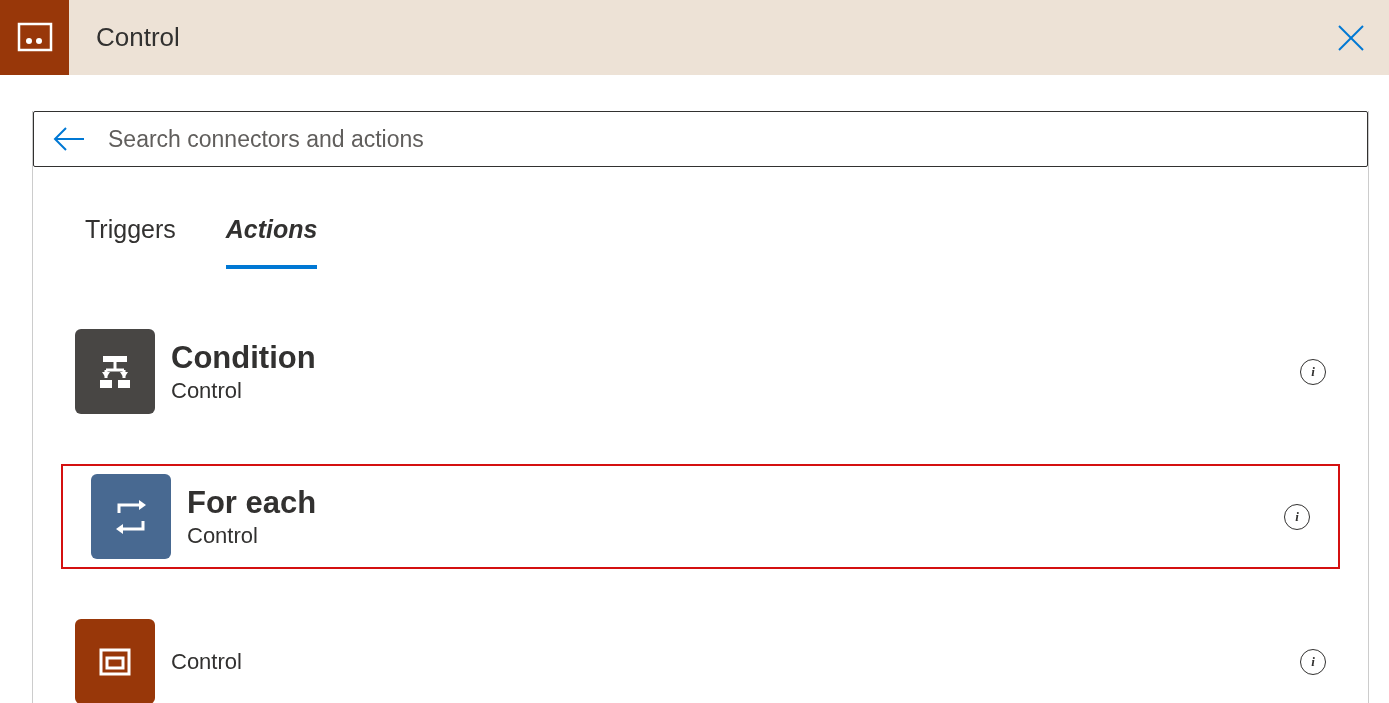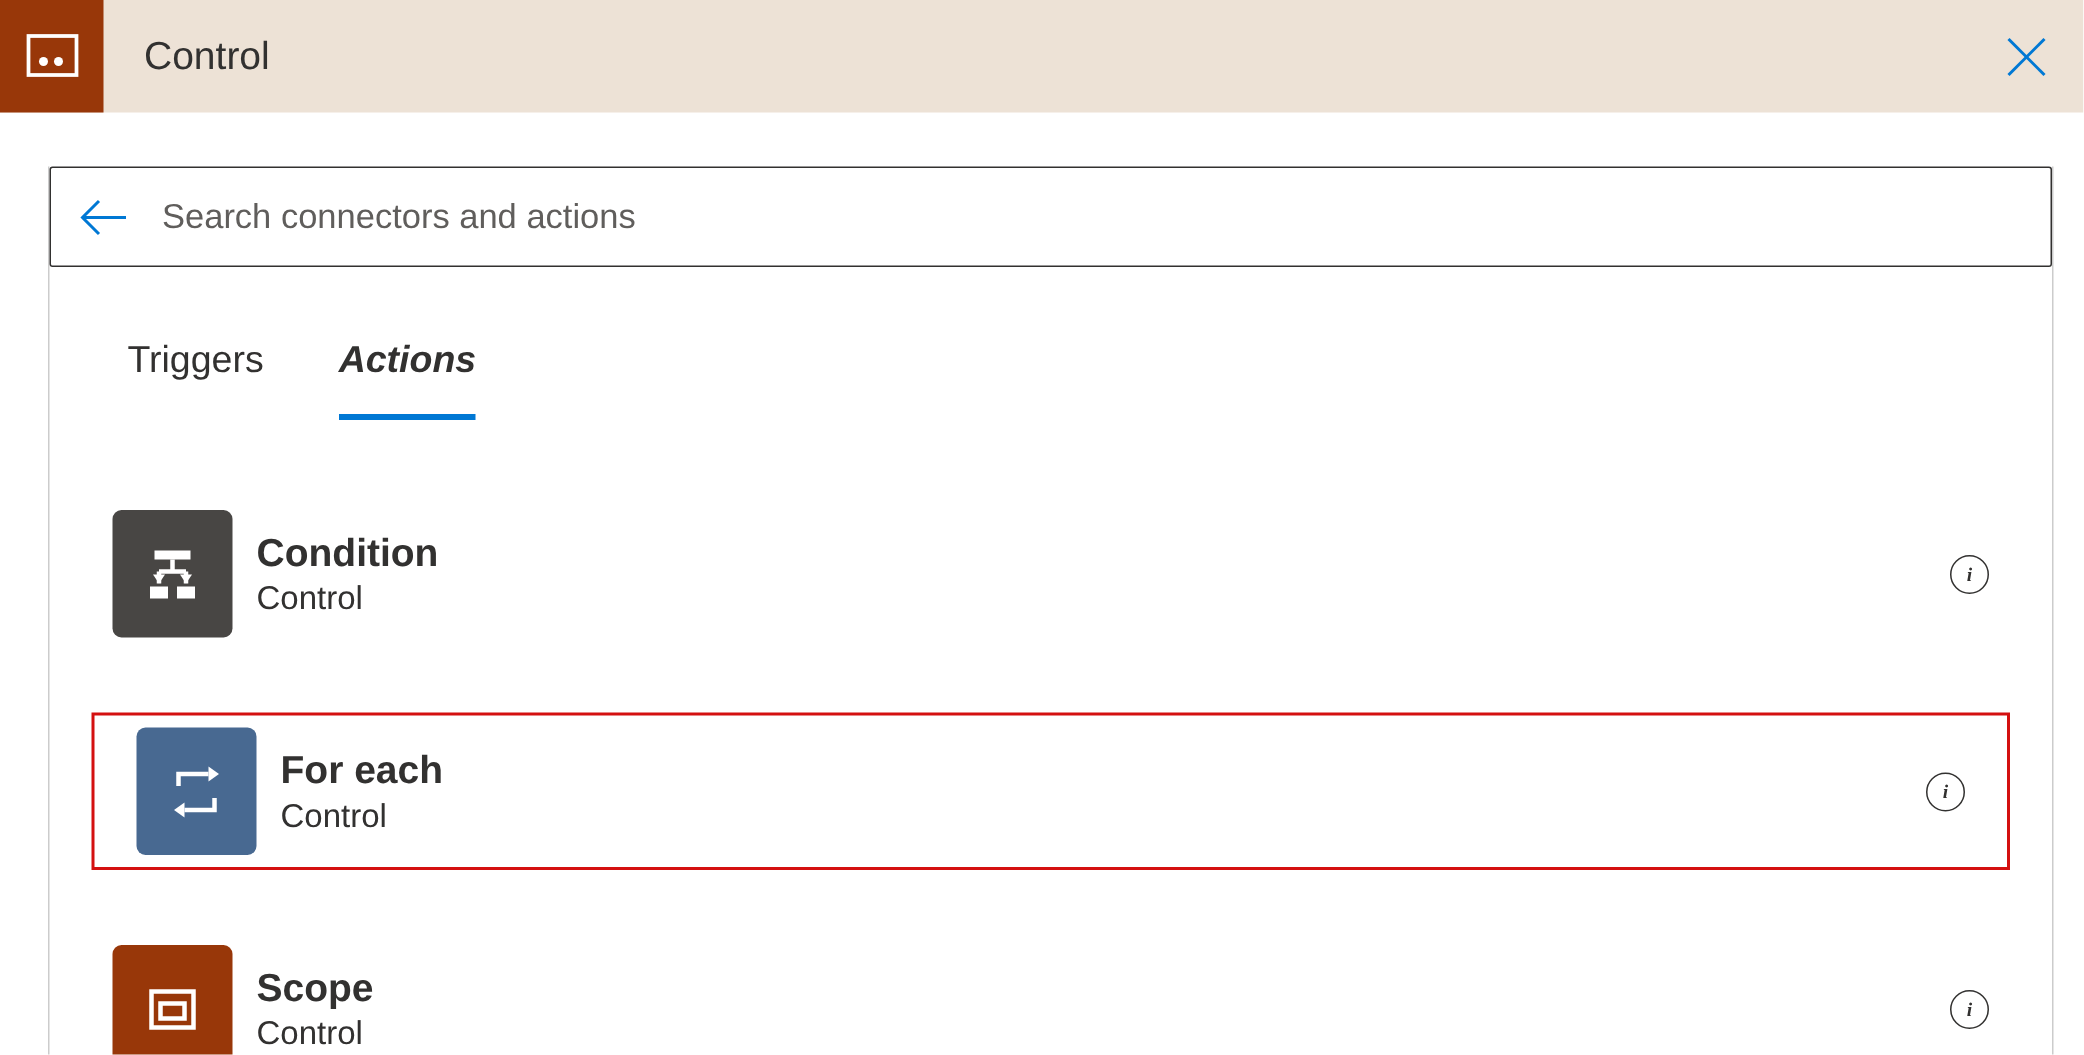--- a/index.html
+++ b/index.html
@@ -54,21 +54,21 @@
 
     .panel {
       margin: 36px 20px 0 32px;
       border-left: 1px solid #ccc;
       border-right: 1px solid #ccc;
     }
 
     .search-bar {
       display: flex;
       align-items: center;
-      height: 67px;
+      height: 56px;
       border: 1px solid #323130;
       background: #ffffff;
       padding-left: 18px;
       border-radius: 2px;
     }
 
     .back-arrow {
       display: flex;
       align-items: center;
       justify-content: center;
@@ -162,21 +162,21 @@
     .action-icon.brown {
       background: #983709;
     }
 
     .action-text {
       margin-left: 16px;
       flex: 1;
     }
 
     .action-title {
-      font-size: 26px;
+      font-size: 31px;
       font-weight: 600;
       color: #323130;
       margin-bottom: 2px;
     }
 
     .action-subtitle {
       font-size: 22px;
       font-weight: 400;
       color: #323130;
     }
@@ -281,20 +281,19 @@
     <div class="spacer"></div>
 
     <div class="action-item">
       <div class="action-icon brown">
         <svg width="44" height="44" viewBox="0 0 44 44" fill="none">
           <rect x="8" y="10" width="28" height="24" stroke="#ffffff" stroke-width="3" fill="none"></rect>
           <rect x="14" y="18" width="16" height="10" stroke="#ffffff" stroke-width="3" fill="none"></rect>
         </svg>
       </div>
       <div class="action-text">
-        <div class="action-title">Scope</div>
         <div class="action-subtitle">Control</div>
       </div>
       <div class="info-btn">i</div>
     </div>
 
   </div>
 </div>
 
 </body></html>

